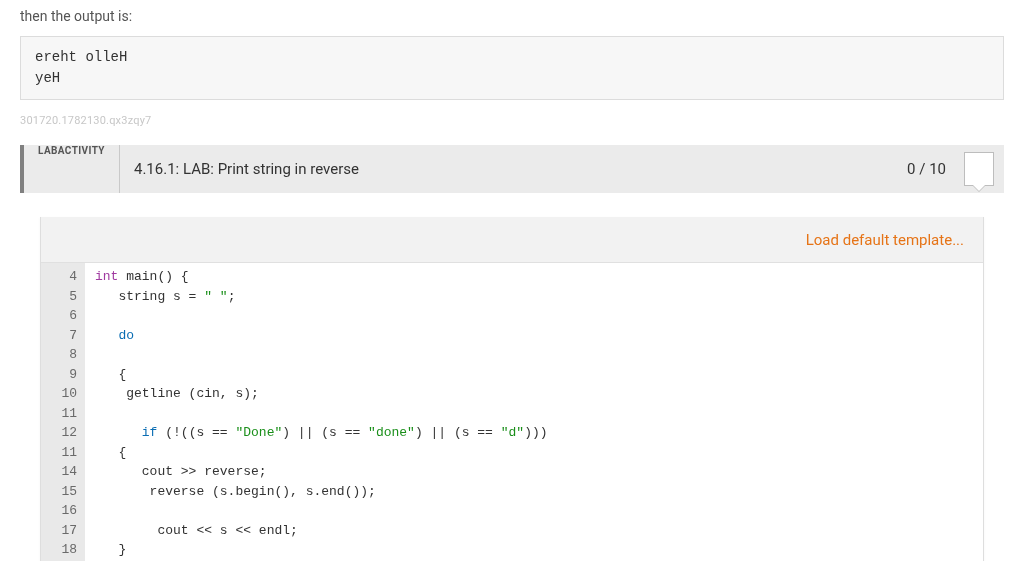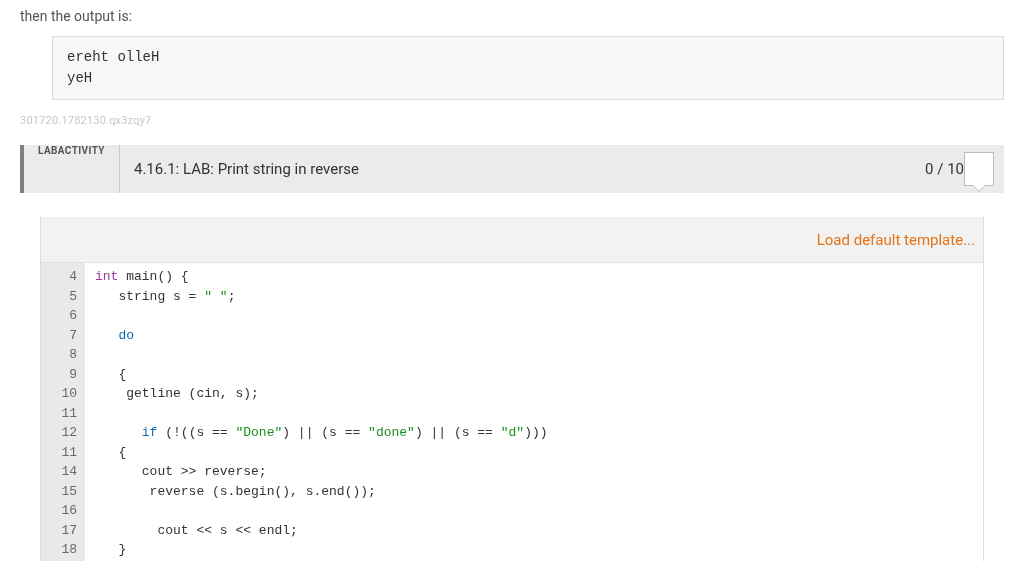--- a/index.html
+++ b/index.html
@@ -18,21 +18,20 @@
     .output-box {
       border: 1px solid #dcdcdc;
       background: #f7f7f7;
       padding: 10px 14px;
       font-family: "Courier New", Courier, monospace;
       font-size: 14px;
       color: #333;
       line-height: 1.5;
       white-space: pre;
       margin-bottom: 14px;
-      margin-left: 32px;
     }
     .small-id {
       color: #c7c7c7;
       font-size: 11px;
       margin: 6px 0 18px 0;
       letter-spacing: 0.2px;
     }
     .lab-header {
       display: flex;
       align-items: stretch;
@@ -60,21 +59,21 @@
       font-size: 15px;
       color: #333;
       flex: 1;
     }
     .lab-score {
       display: flex;
       align-items: center;
       padding-right: 10px;
       color: #333;
       font-size: 15px;
-      gap: 0;
+      gap: 18px;
     }
     .score-box {
       width: 30px;
       height: 34px;
       border: 1px solid #bdbdbd;
       background: #fff;
       position: relative;
     }
     .score-box::after {
       content: "";
@@ -114,21 +113,21 @@
       position: relative;
     }
     .editor-filename {
       flex: 1;
       text-align: center;
       color: #555;
       font-size: 17px;
     }
     .load-template {
       position: absolute;
-      right: 8px;
+      right: 19px;
       color: #e67417;
       font-size: 15px;
       cursor: pointer;
     }
     .code-area {
       display: flex;
       font-family: Menlo, Consolas, "Courier New", monospace;
       font-size: 13px;
       line-height: 1.5;
       background: #ffffff;

